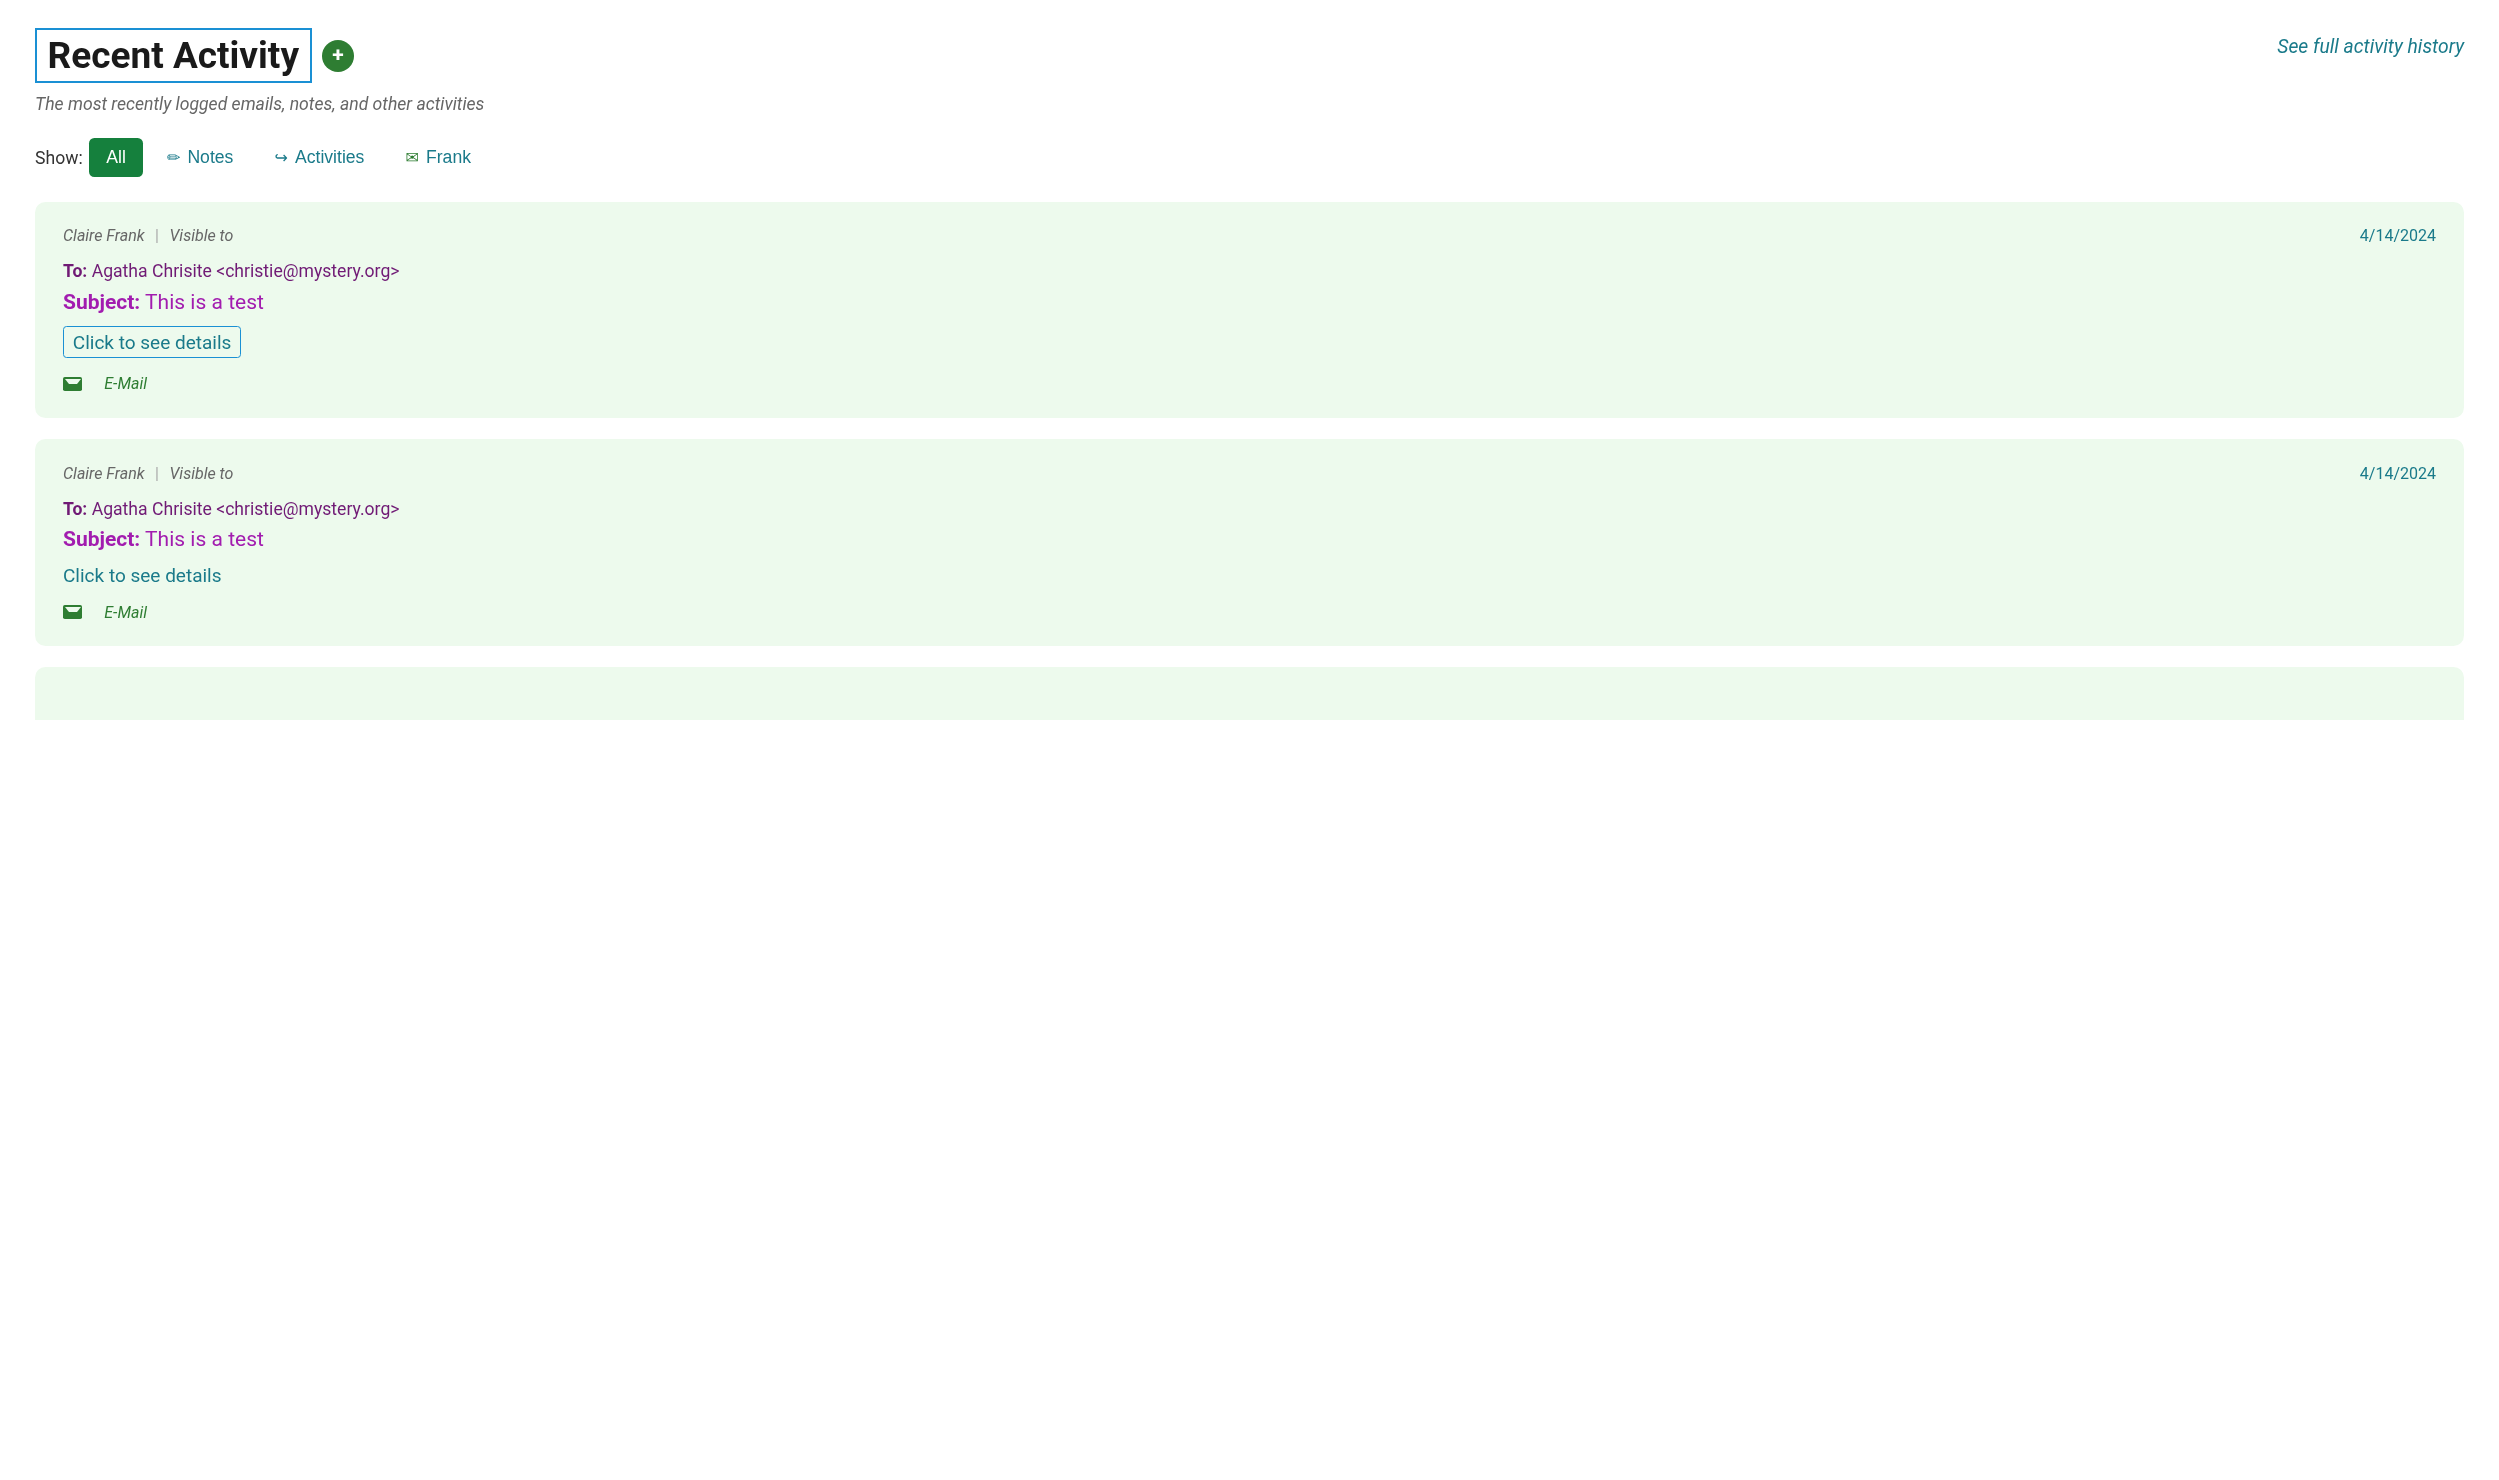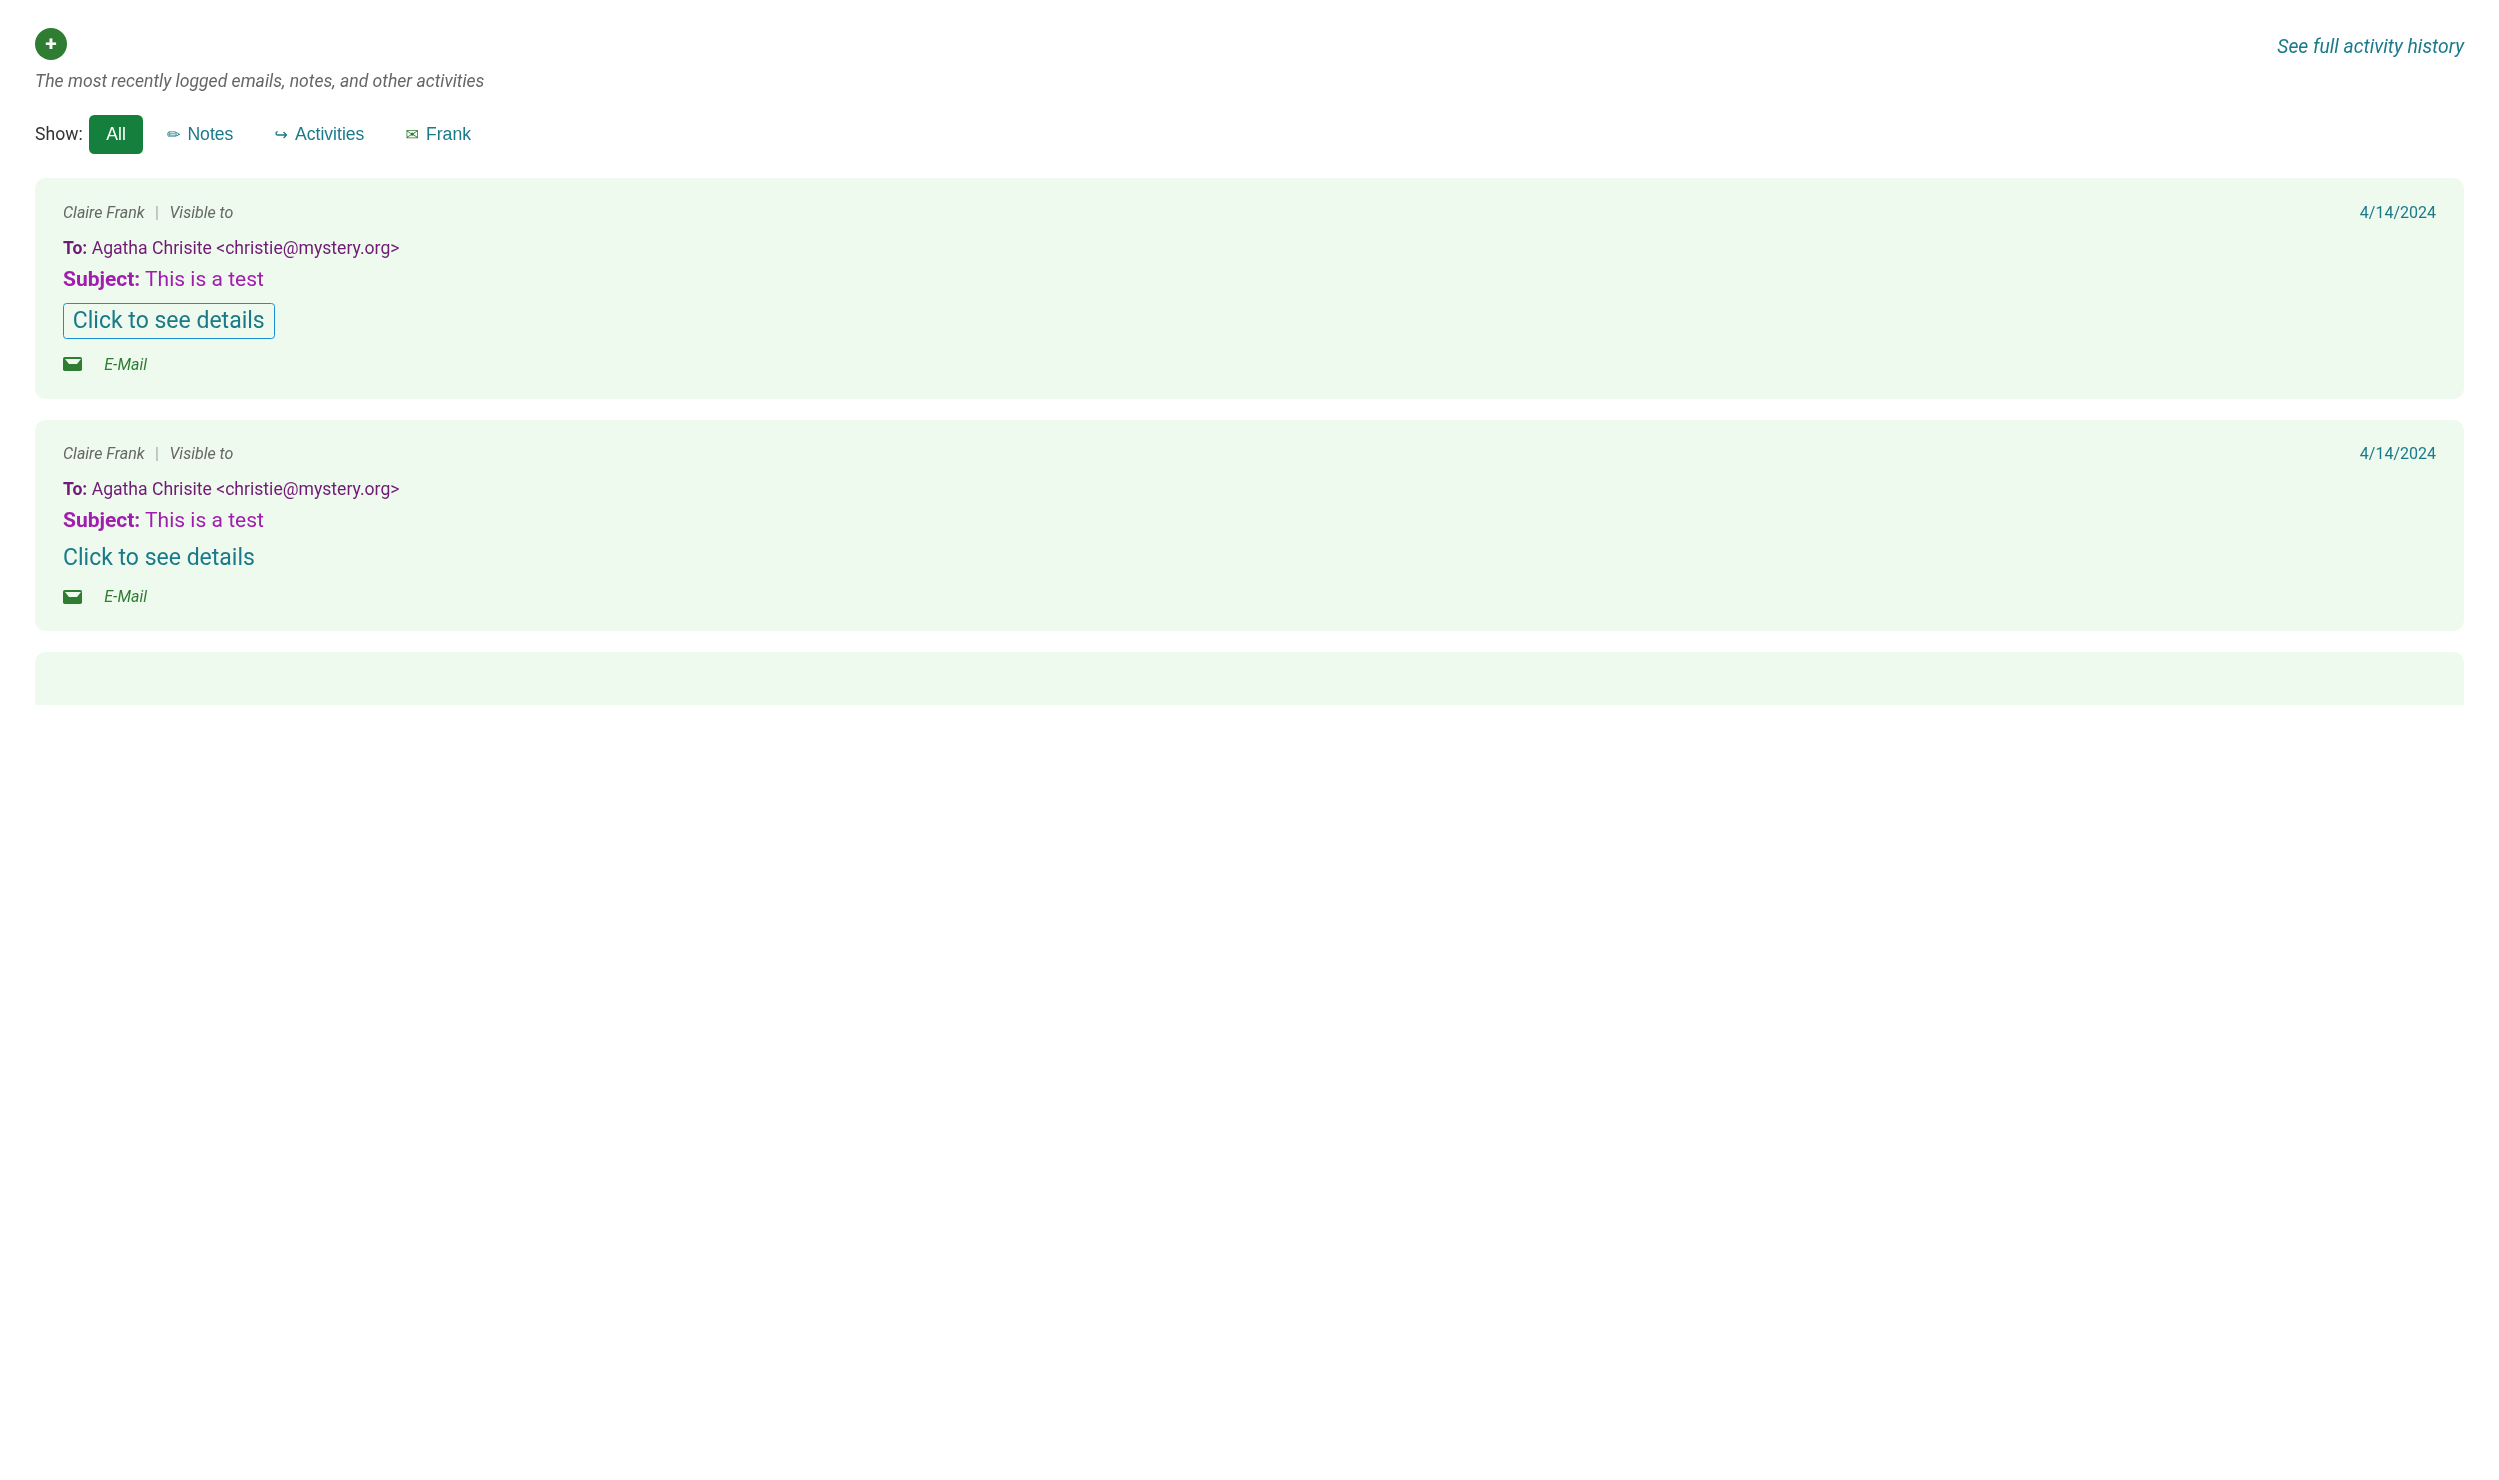--- a/index.html
+++ b/index.html
@@ -156,21 +156,21 @@
     }
 
     .card-subject {
       font-size: 21px;
       color: #a21caf;
       margin-bottom: 12.3px;
     }
 
     .click-details {
       display: inline-block;
-      font-size: 23px;
+      font-size: 19px;
       color: #1a7a8a;
       cursor: pointer;
       text-decoration: none;
       margin-bottom: 16px;
     }
 
     .click-details.highlighted {
       border: 1.8px solid #1a90d4;
       padding: 3.5px 8.8px;
       border-radius: 3.5px;
@@ -211,20 +211,21 @@
       padding: 24.6px 28px;
       height: 53px;
       overflow: hidden;
     }
   </style>
 </head>
 <body>
 
 <div class="header-row">
   <div class="title-area">
+    <h1 class="page-title">Recent Activity</h1>
     <div class="add-icon"></div>
   </div>
   <a class="see-full-link">See full activity history</a>
 </div>
 
 <p class="subtitle">The most recently logged emails, notes, and other activities</p>
 
 <div class="filter-row">
   <span class="show-label">Show:</span>
   <button class="filter-btn active">

